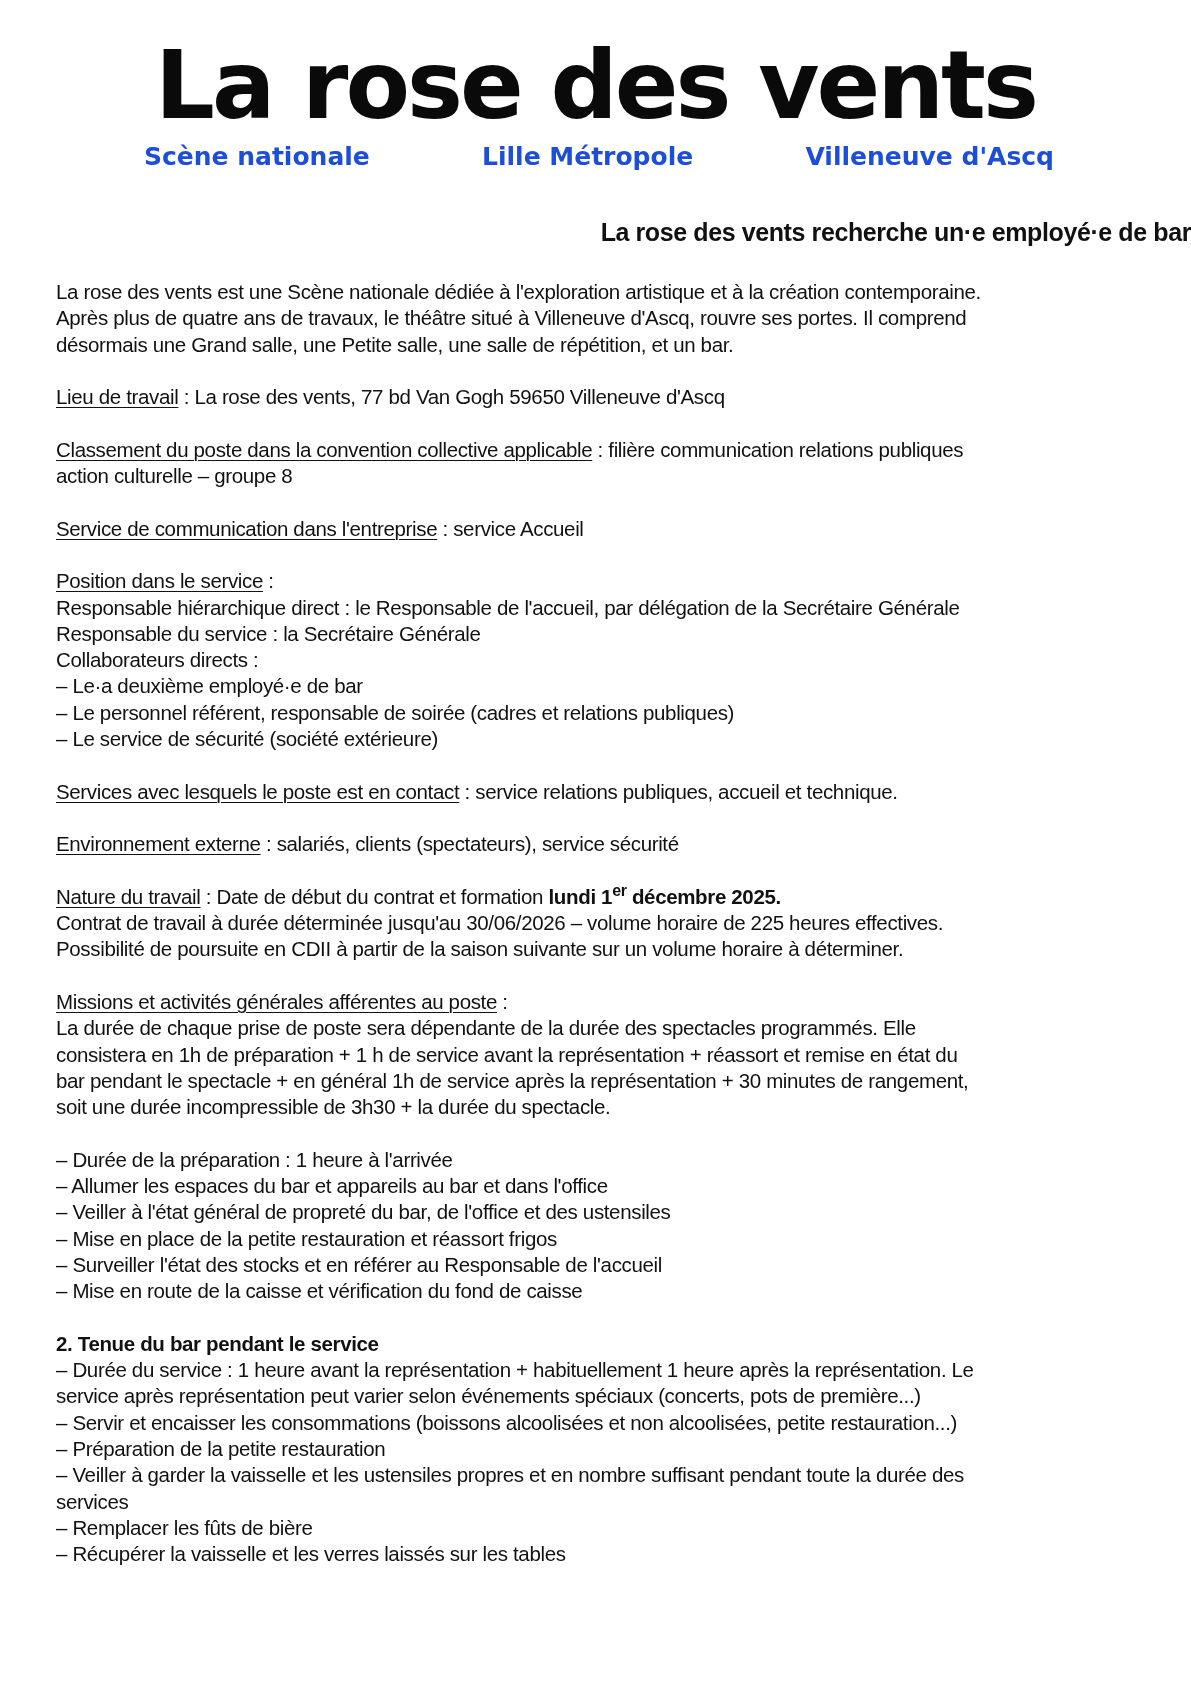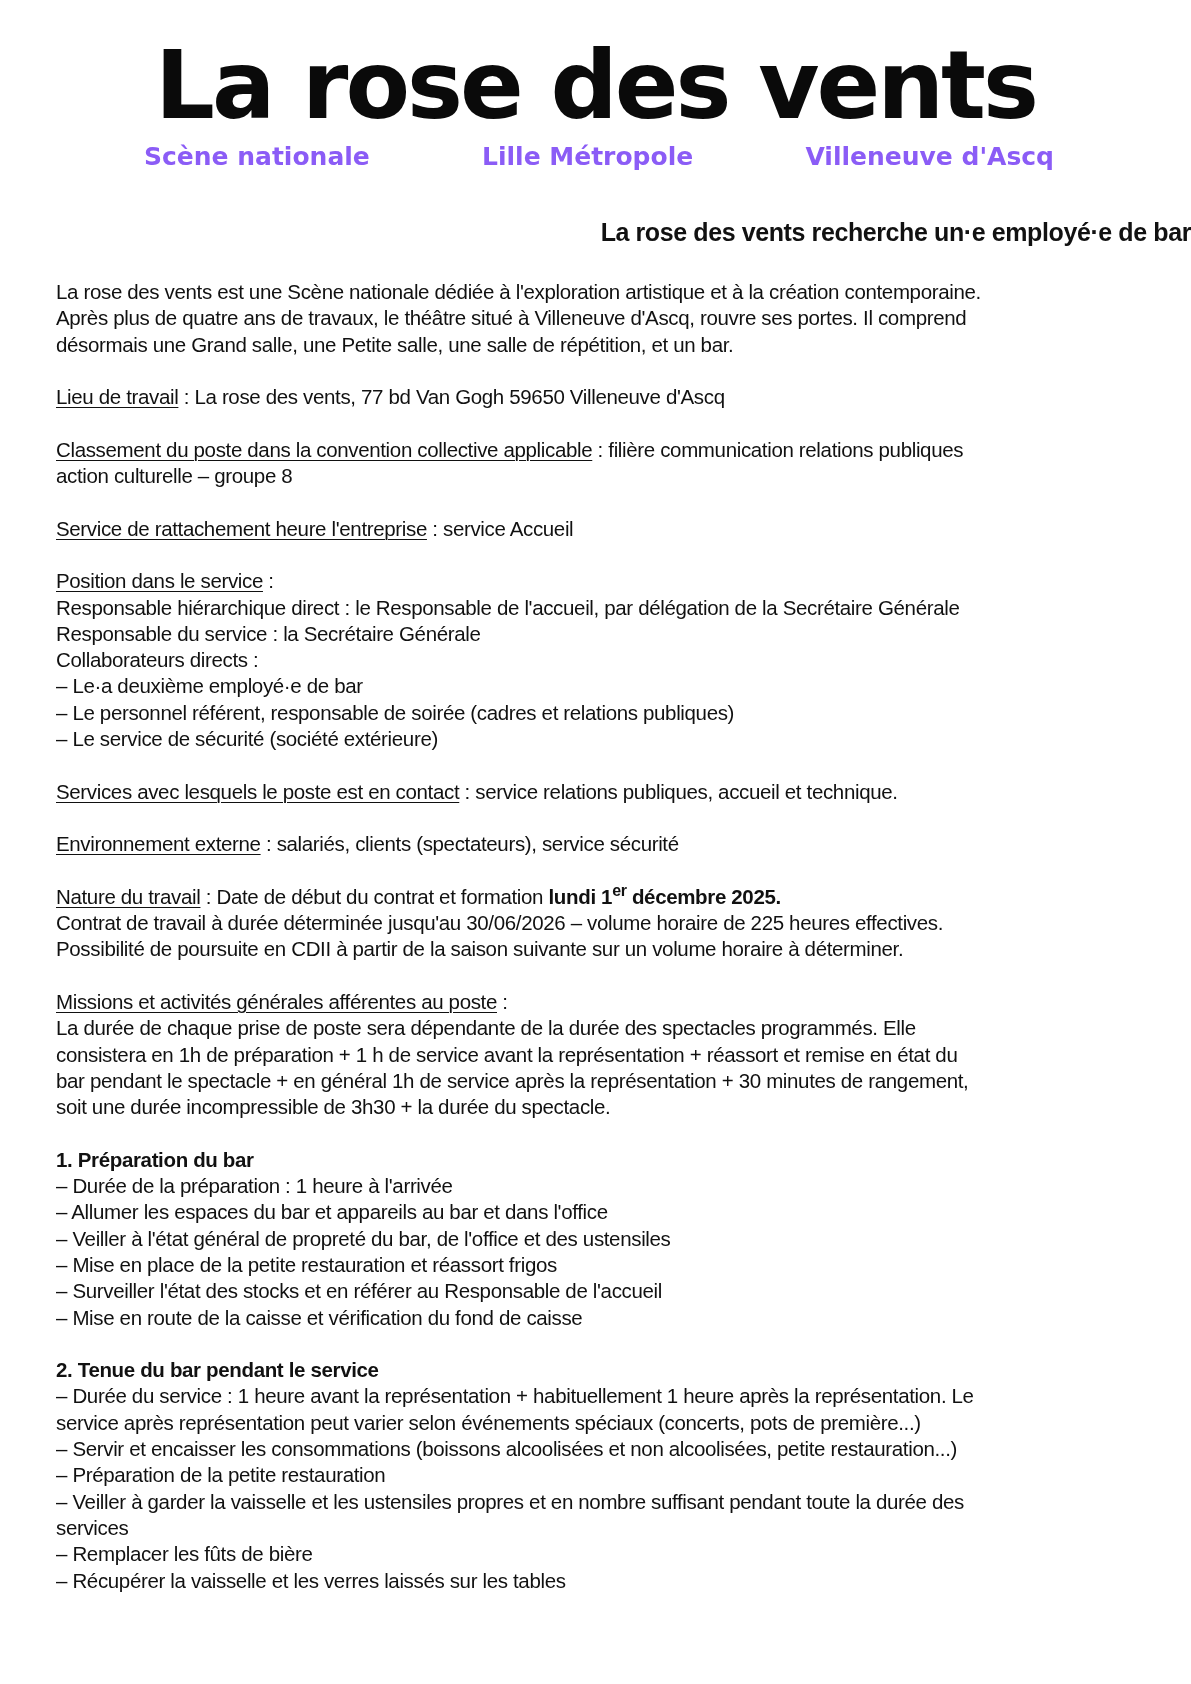--- a/index.html
+++ b/index.html
@@ -19,21 +19,21 @@
     font-size: 94px;
     letter-spacing: -3px;
     line-height: 100px;
     margin: 0;
     color: #0a0a0a;
   }
   .tagline {
     position: absolute; top: 142px; left: 144px; width: 910px;
     display: flex; justify-content: space-between;
     font-family: "DejaVu Sans", sans-serif;
-    font-weight: bold; font-size: 25px; color: #8b5cf6;
+    font-weight: bold; font-size: 25px; color: #1d4ed8;
   }
   .heading {
     position: absolute; top: 218px; left: 0; right: 0;
     text-align: right;
     font-weight: bold; font-size: 25px; letter-spacing: -0.4px;
   }
   .body {
     position: absolute; top: 279px; left: 56px; width: 1090px;
     font-size: 20.5px; line-height: 26.3px; letter-spacing: -0.35px;
   }
@@ -71,21 +71,21 @@
     <p class="para">
       <span class="label">Lieu de travail</span><span> : La rose des vents, 77 bd Van Gogh 59650 Villeneuve d'Ascq</span>
     </p>
 
     <p class="para">
       <span class="label">Classement du poste dans la convention collective applicable</span><span> : filière communication relations publiques</span>
       <span class="line">action culturelle – groupe 8</span>
     </p>
 
     <p class="para">
-      <span class="label">Service de rattachement heure l'entreprise</span><span> : service Accueil</span>
+      <span class="label">Service de communication dans l'entreprise</span><span> : service Accueil</span>
     </p>
 
     <p class="para">
       <span class="line"><span class="label">Position dans le service</span><span> :</span></span>
       <span class="line">Responsable hiérarchique direct : le Responsable de l'accueil, par délégation de la Secrétaire Générale</span>
       <span class="line">Responsable du service : la Secrétaire Générale</span>
       <span class="line">Collaborateurs directs :</span>
       <span class="line">– Le·a deuxième employé·e de bar</span>
       <span class="line">– Le personnel référent, responsable de soirée (cadres et relations publiques)</span>
       <span class="line">– Le service de sécurité (société extérieure)</span>
@@ -107,21 +107,20 @@
 
     <p class="para">
       <span class="line"><span class="label">Missions et activités générales afférentes au poste</span><span> :</span></span>
       <span class="line">La durée de chaque prise de poste sera dépendante de la durée des spectacles programmés. Elle</span>
       <span class="line">consistera en 1h de préparation + 1 h de service avant la représentation + réassort et remise en état du</span>
       <span class="line">bar pendant le spectacle + en général 1h de service après la représentation + 30 minutes de rangement,</span>
       <span class="line">soit une durée incompressible de 3h30 + la durée du spectacle.</span>
     </p>
 
     <p class="para">
-      <span class="section-title">1. Préparation du bar</span>
       <span class="line">– Durée de la préparation : 1 heure à l'arrivée</span>
       <span class="line">– Allumer les espaces du bar et appareils au bar et dans l'office</span>
       <span class="line">– Veiller à l'état général de propreté du bar, de l'office et des ustensiles</span>
       <span class="line">– Mise en place de la petite restauration et réassort frigos</span>
       <span class="line">– Surveiller l'état des stocks et en référer au Responsable de l'accueil</span>
       <span class="line">– Mise en route de la caisse et vérification du fond de caisse</span>
     </p>
 
     <p class="para">
       <span class="section-title">2. Tenue du bar pendant le service</span>

